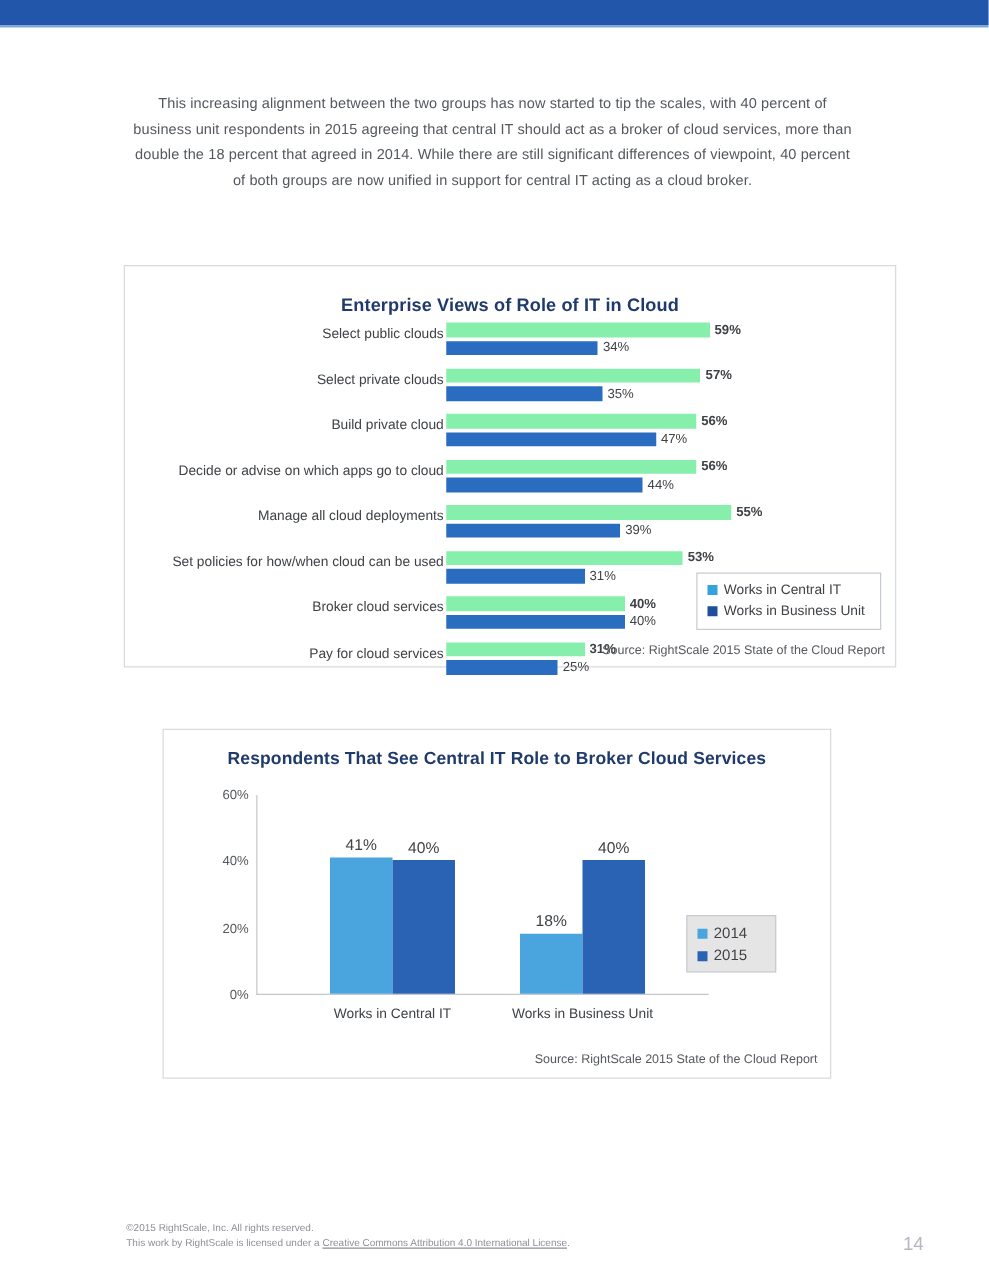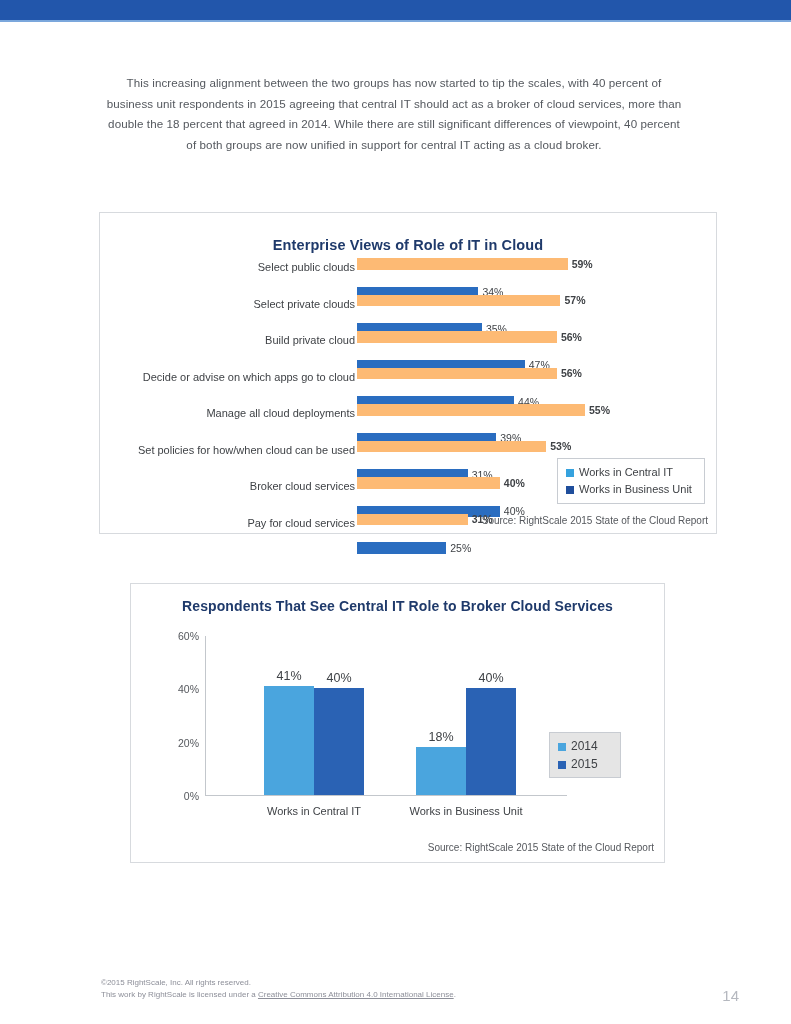--- a/index.html
+++ b/index.html
@@ -35,21 +35,21 @@
   #panel1 { left:99px; top:212px; width:618px; height:322px; }
   #panel1 .panel-title { margin-top:24px; font-size:14.5px; }
   .h-rows { position:absolute; left:0; top:43px; width:100%; }
   .h-row { position:relative; height:32px; margin-bottom:4.5px; }
   .h-label {
     position:absolute; right:361px; top:5px; width:300px; text-align:right;
     font-size:11px; color:#3f4246; white-space:nowrap;
   }
   .h-bars { position:absolute; left:257px; top:2px; }
   .h-bar { height:11.5px; display:block; position:relative; }
-  .h-bar.light { background:#fdba74; margin-bottom:17px;font-weight:bold; }
+  .h-bar.light { background:#86efac; margin-bottom:3px;font-weight:bold; }
   .h-bar.dark  { background:#2a6dc0; }
   .h-val {
     position:absolute; left:100%; top:50%; transform:translateY(-50%);
     margin-left:4px; font-size:10.5px; color:#3f4246; white-space:nowrap;
   }
   #legend1 {
     position:absolute; left:457px; top:245px; width:148px;
     border:1px solid #c8ccd2; background:#fff; padding:5px 8px;
   }
   #legend1 .lg-item { font-size:11px; color:#3f4246; white-space:nowrap; line-height:17px; }

